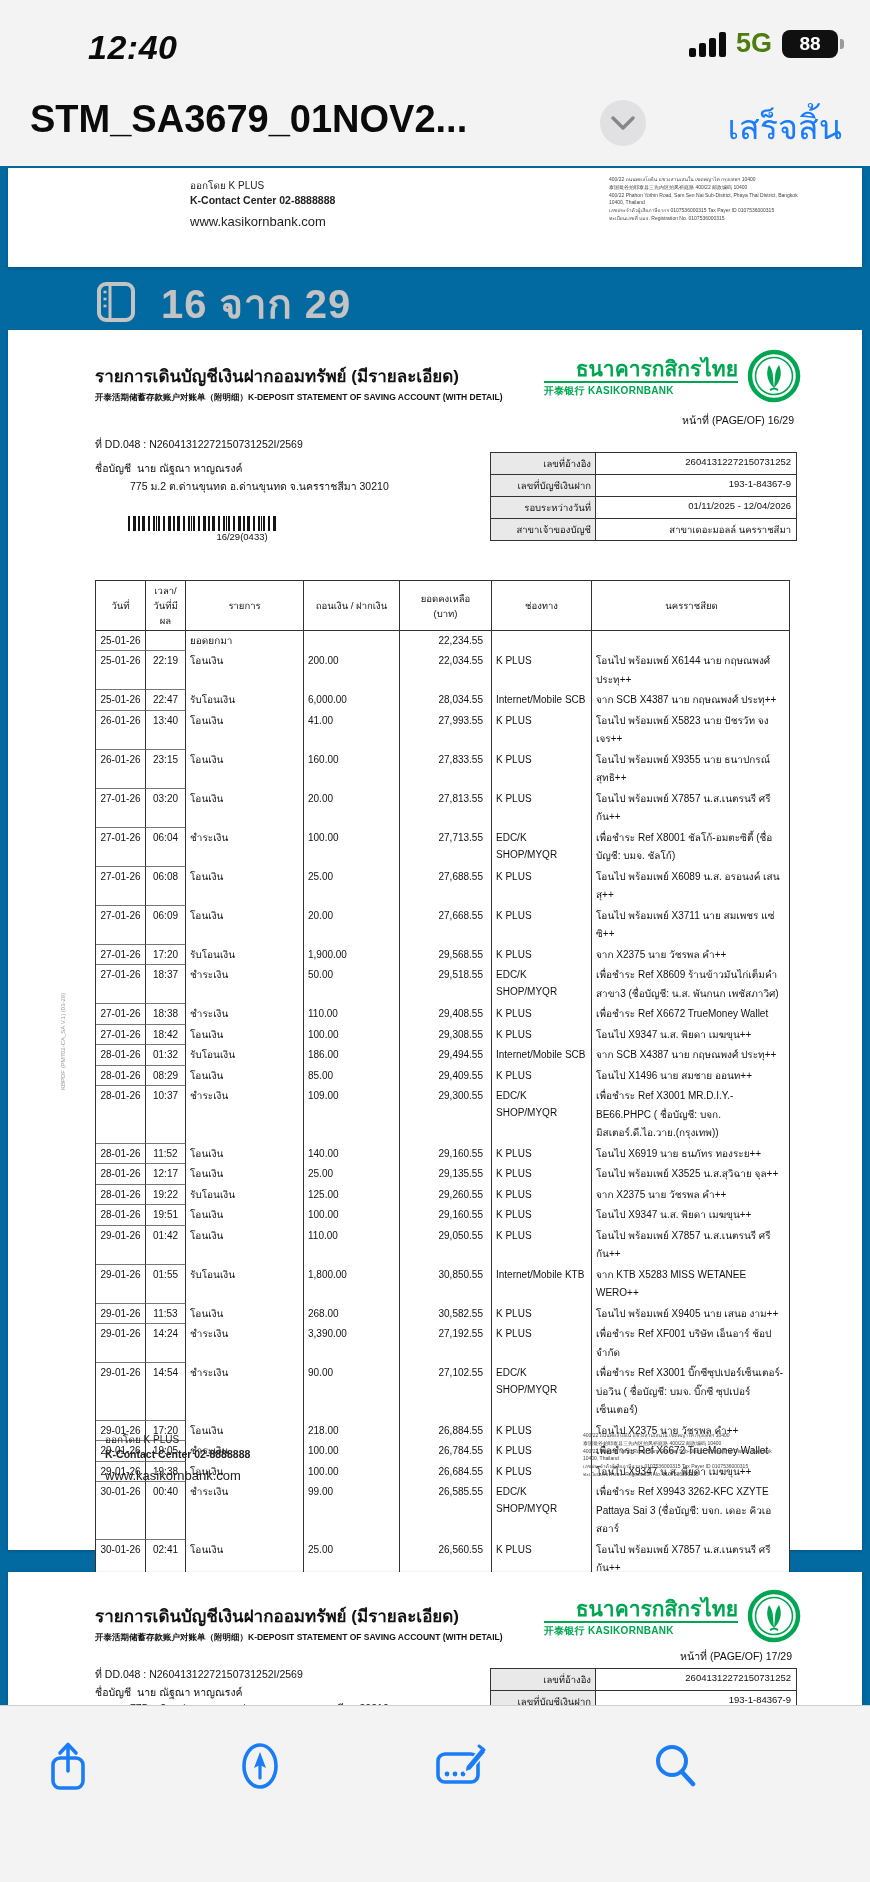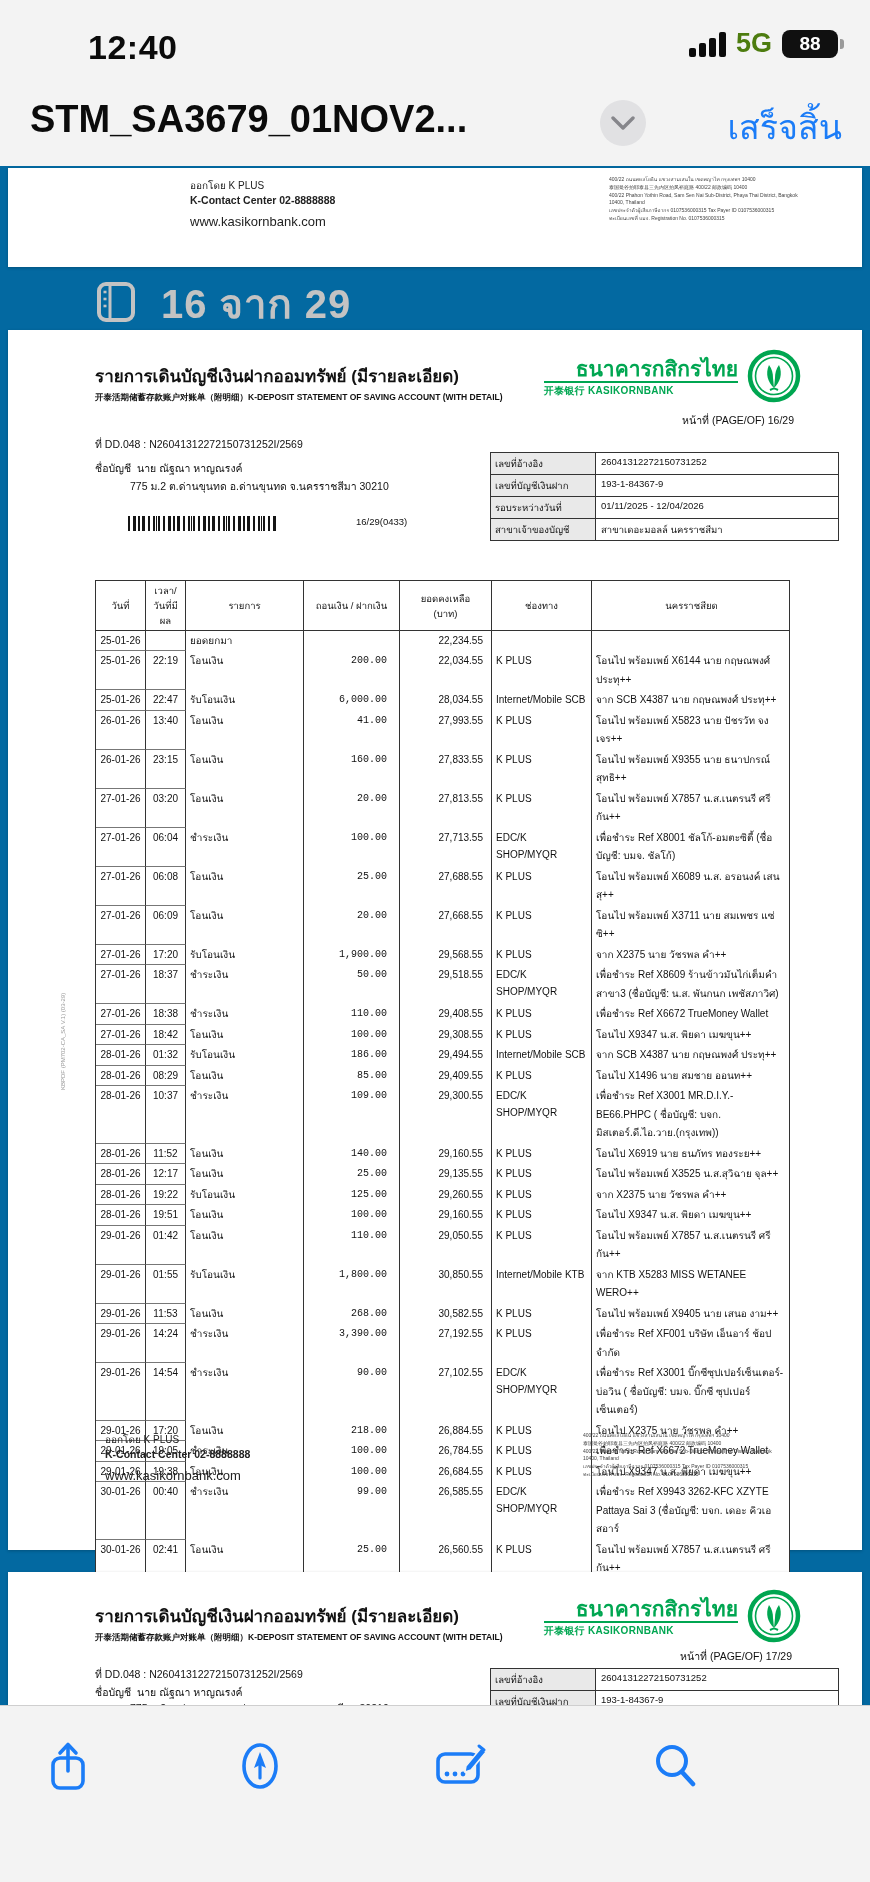--- a/index.html
+++ b/index.html
@@ -3,21 +3,21 @@
 <meta charset="utf-8">
 <style>
   * { margin:0; padding:0; box-sizing:border-box; }
   html,body { width:870px; height:1882px; }
   body { position:relative; background:#e3e3e3; overflow:hidden;
          font-family:"Liberation Sans","DejaVu Sans",sans-serif; }
 
   
   .topbars { position:absolute; top:0; left:0; right:0; height:166px; background:#f3f3f3; z-index:6; }
   .statusbar { position:absolute; top:24px; left:0; right:0; height:46px; }
-  .time { position:absolute; left:88px; top:4px; font-size:34px; font-weight:700; color:#0b0b0b; letter-spacing:.5px;}
+  .time { position:absolute; left:88px; top:4px; font-size:34px; font-weight:700; color:#0b0b0b; letter-spacing:.5px;font-style:italic;}
   .sright { position:absolute; right:32px; top:4px; display:flex; align-items:center; gap:10px; }
   .sigbars { display:flex; align-items:flex-end; gap:3px; height:26px; }
   .sigbars i { display:block; width:7px; background:#0b0b0b; border-radius:2px; }
   .net { font-size:27px; font-weight:700; color:#4d7c0f; }
   .batt { position:relative; width:56px; height:28px; background:#101010; border-radius:8px;
           display:flex; align-items:center; justify-content:center; color:#fff; font-size:19px; font-weight:700; }
   .batt:after { content:""; position:absolute; right:-6px; top:9px; width:4px; height:10px; background:#9a9a9a; border-radius:0 3px 3px 0; }
   .navbar { position:absolute; top:86px; left:0; right:0; height:80px; }
   .navtitle { position:absolute; left:30px; top:12px; font-size:38px; font-weight:700; color:#0b0b0b; max-width:560px; white-space:nowrap; overflow:hidden; }
   .chev { position:absolute; left:600px; top:14px; width:46px; height:46px; border-radius:50%; background:#e1e1e3; display:flex; align-items:center; justify-content:center; }
@@ -44,47 +44,47 @@
   .dochead-sub { font-size:8.5px; font-weight:700; color:#111; margin-top:3px; }
   .banklogo { position:absolute; display:flex; align-items:center; gap:8px; }
   .bank-txt { text-align:left; }
   .bank-th { color:#00a651; font-size:21px; font-weight:700; line-height:1.05;margin-left:32px; }
   .bank-en { color:#00a651; font-size:10px; font-weight:700; border-top:2px solid #00a651; padding-top:1px; letter-spacing:.3px; }
   .pageof { position:absolute; font-size:10.5px; color:#111; }
   .docno { position:absolute; font-size:10.5px; color:#111; }
   .acct { position:absolute; font-size:10.5px; color:#111; }
   .addr { position:absolute; font-size:10.5px; color:#111; }
 
-  .infotable { position:absolute; width:349px; border:1.5px solid #333; }
+  .infotable { position:absolute; width:307px; border:1.5px solid #333;text-align:right; }
   .inforow { display:grid; grid-template-columns:105px 1fr; border-bottom:1px solid #333; }
   .inforow:last-child { border-bottom:none; }
   .inforow .lbl { background:#e9e9e9; border-right:1px solid #333; font-size:9.5px; padding:3px 4px; color:#111; }
   .inforow .val { font-size:9.5px; padding:3px 5px; color:#111; }
 
-  .barrow { position:absolute; display:flex; align-items:flex-start; }
+  .barrow { position:absolute; display:flex; align-items:center;flex-direction:column; }
   .barcode { width:150px; height:15px;
     background:
       repeating-linear-gradient(90deg,#151515 0 2px,transparent 2px 5px),
       repeating-linear-gradient(90deg,#151515 0 1px,transparent 1px 7px);
   }
   .barcap { font-size:9.5px; color:#111; margin-left:78px; }
 
   
   .ttable { position:absolute; width:695px; border:1.5px solid #333; background:#fff; }
   .thead, .trow { display:grid; grid-template-columns:50px 40px 118px 96px 92px 100px 199px; }
   .thead { border-bottom:1.5px solid #333; }
   .th { font-size:9.5px; color:#111; text-align:center; white-space:pre-line;
         display:flex; align-items:center; justify-content:center; min-height:36px;
         border-right:1px solid #333; padding:2px; }
   .th:last-child { border-right:none; }
   .c { font-size:10px; color:#111; line-height:1.72; padding:1px 4px; border-right:1px solid #333; min-height:19px; }
   .c:last-child { border-right:none; }
   .c-date { text-align:center; padding:1px 1px; border-bottom:1px solid #777; }
   .c-time { text-align:center; border-bottom:1px solid #777; }
-  .c-amt { text-align:right; padding-right:12px;font-family:Liberation Mono, monospace; }
+  .c-amt { text-align:left; padding-right:12px; }
   .c-bal { text-align:right; padding-right:8px; }
   .c-det { line-height:1.85; }
   .trow:last-child .c-date, .trow:last-child .c-time { border-bottom:none; }
 
   .sidenote { position:absolute; left:52px; top:760px; font-size:6px; color:#999;
               transform:rotate(-90deg); transform-origin:left top; white-space:nowrap; }
 
   
   .toolbar { position:absolute; left:0; right:0; bottom:0; height:177px; background:#f3f3f3;
              border-top:1px solid #cfcfcf; z-index:6; }

